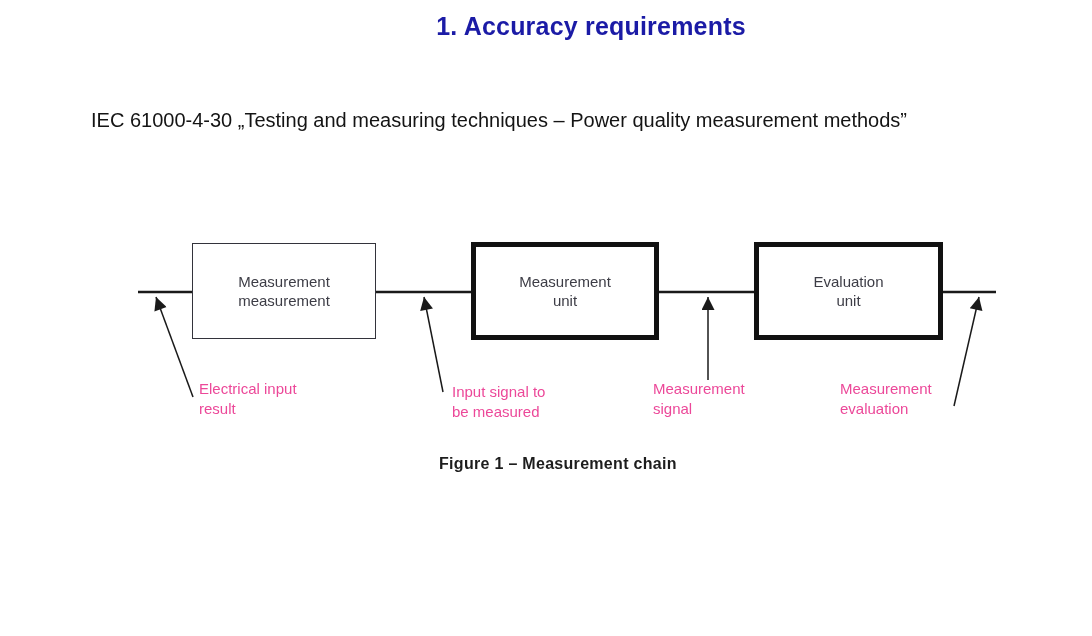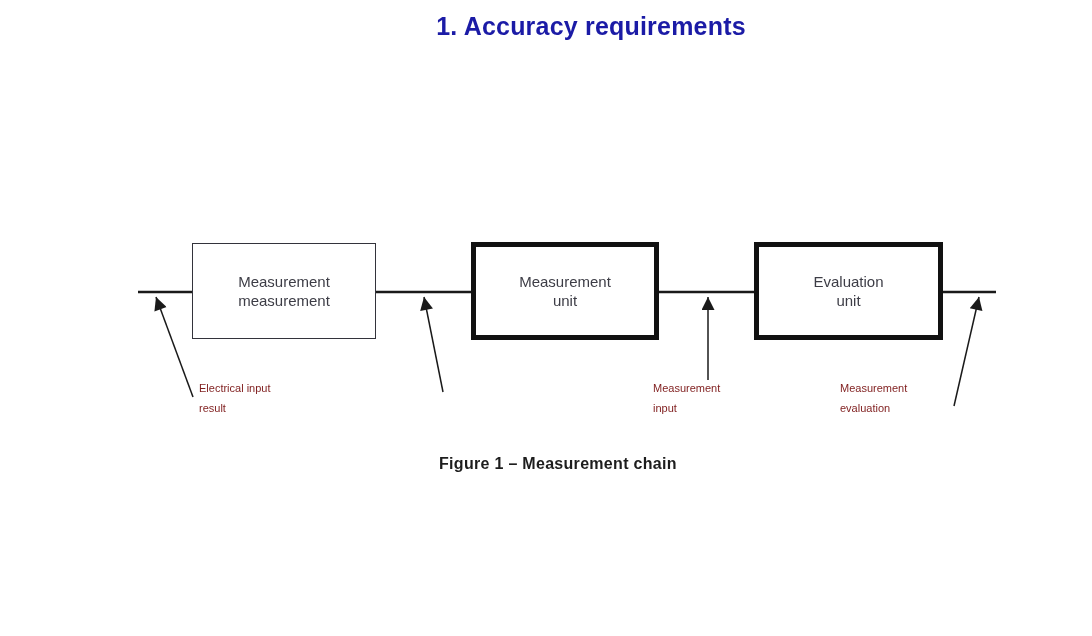--- a/index.html
+++ b/index.html
@@ -22,39 +22,40 @@
   .box{
     position:absolute;box-sizing:border-box;background:#ffffff;
     display:flex;flex-direction:column;align-items:center;justify-content:center;
     text-align:center;font-size:15px;line-height:19px;color:#3d3d46;
   }
   .box-thin{left:176px;top:243px;width:184px;height:96px;border:1.5px solid #33333b}
   .box-thick{border:5px solid #111111}
   .box-mu{left:455px;top:242px;width:188px;height:98px}
   .box-eu{left:738px;top:242px;width:189px;height:98px}
   .flabel{
-    position:absolute;font-size:11px;line-height:19.5px;color:#7f1d1d;
+    position:absolute;font-size:15px;line-height:19.5px;color:#ec4899;
   }
   .flabel-1{left:183px;top:379px}
   .flabel-2{left:436px;top:382px}
   .flabel-3{left:637px;top:379px}
   .flabel-4{left:824px;top:379px}
   .caption{
     position:absolute;left:423px;top:455px;margin:0;
     font-size:16px;font-weight:bold;color:#1d1d1d;letter-spacing:0.3px;
   }
   .l{display:block}
 </style>
 </head>
 <body>
 
 <div class="diagram">
 
   <h1 class="title">1. Accuracy requirements</h1>
 
+  <p class="subtitle">IEC 61000-4-30 „Testing and measuring techniques – Power quality measurement methods”</p>
 
   <svg class="wires" width="1092" height="636" viewBox="0 0 1092 636">
     <defs>
       <marker id="ah" viewBox="0 0 10 10" refX="10" refY="5" markerWidth="20" markerHeight="13" orient="auto" markerUnits="userSpaceOnUse">
         <path d="M0,0 L10,5 L0,10 z" fill="#1a1a1a"></path>
       </marker>
     </defs>
     <line x1="122" y1="292" x2="980" y2="292" stroke="#1a1a1a" stroke-width="2.4"></line>
     <line x1="177" y1="397" x2="140" y2="297" stroke="#1a1a1a" stroke-width="1.5" marker-end="url(#ah)"></line>
     <line x1="427" y1="392" x2="408" y2="297" stroke="#1a1a1a" stroke-width="1.5" marker-end="url(#ah)"></line>
@@ -75,24 +76,28 @@
   <div class="box box-thick box-eu">
     <span class="l">Evaluation</span>
     <span class="l">unit</span>
   </div>
 
   <div class="flabel flabel-1">
     <span class="l">Electrical input</span>
     <span class="l">result</span>
   </div>
 
+  <div class="flabel flabel-2">
+    <span class="l">Input signal to</span>
+    <span class="l">be measured</span>
+  </div>
 
   <div class="flabel flabel-3">
     <span class="l">Measurement</span>
-    <span class="l">input</span>
+    <span class="l">signal</span>
   </div>
 
   <div class="flabel flabel-4">
     <span class="l">Measurement</span>
     <span class="l">evaluation</span>
   </div>
 
   <p class="caption">Figure 1 – Measurement chain</p>
 
 </div>

